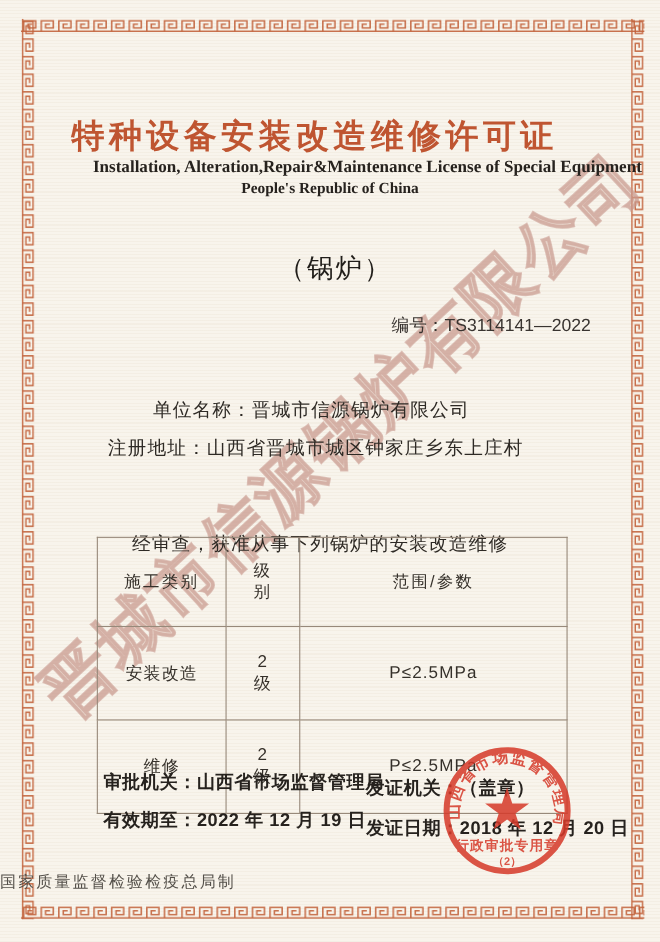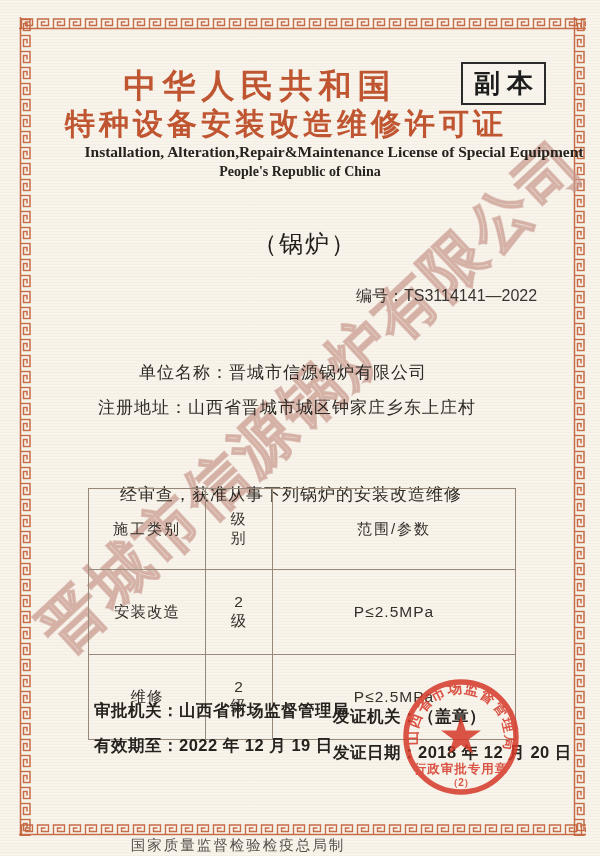--- a/index.html
+++ b/index.html
@@ -61,21 +61,21 @@
   }
   table.scope th{font-size:15px;height:44px;letter-spacing:2px;}
   table.scope td{font-size:15.5px;height:48px;letter-spacing:1px;}
   col.c1{width:117px;} col.c2{width:67px;} col.c3{width:243px;}
   .footer-line{position:absolute;font-size:16.5px;color:#26221e;letter-spacing:.5px;z-index:3;}
   .f-approve{left:94px;top:700px;font-weight:600;}
   .f-issueorg{left:333px;top:706px;font-weight:600;}
   .f-valid{left:94px;top:735px;font-weight:600;}
   .f-issuedate{left:333px;top:742px;font-weight:700;}
   .bottom-note{
-    position:absolute;left:0;top:836px;width:476px;text-align:center;
+    position:absolute;left:0;top:792px;width:476px;
     font-size:14.5px;color:#54504a;letter-spacing:2px;z-index:3;
   }
   .watermark{
     position:absolute;left:50px;top:600px;height:80px;line-height:80px;
     transform:rotate(-43deg);transform-origin:0 50%;
     font-size:62px;font-weight:700;letter-spacing:3px;white-space:nowrap;
     color:rgba(206,162,150,0.42);
     -webkit-text-stroke:1.5px rgba(198,150,138,0.55);
     z-index:2;pointer-events:none;
   }
@@ -114,25 +114,21 @@
     <defs>
       <pattern id="mv2" width="16" height="13" patternUnits="userSpaceOnUse" patternTransform="rotate(90)">
         <path d="M0,11.5 H16 M2.5,11.5 V2 H13.5 V8.5 H6.5 V5 H10.5" fill="none" stroke="#c2613a" stroke-width="1.4"></path>
       </pattern>
     </defs>
     <rect width="13" height="819" fill="url(#mv2)"></rect>
   </svg>
 
   <div class="watermark">晋城市信源锅炉有限公司</div>
 
-  <div class="copy-box">
-    <span>副本</span>
-  </div>
 
-  <div class="title-cn1">中华人民共和国</div>
   <div class="title-cn2">特种设备安装改造维修许可证</div>
   <div class="title-en1">Installation, Alteration,Repair&amp;Maintenance License of Special Equipment</div>
   <div class="title-en2">People's Republic of China</div>
 
   <div class="category">（锅炉）</div>
 
   <div class="license-no">
     <span>编号：</span><span>TS3114141—2022</span>
   </div>
 

